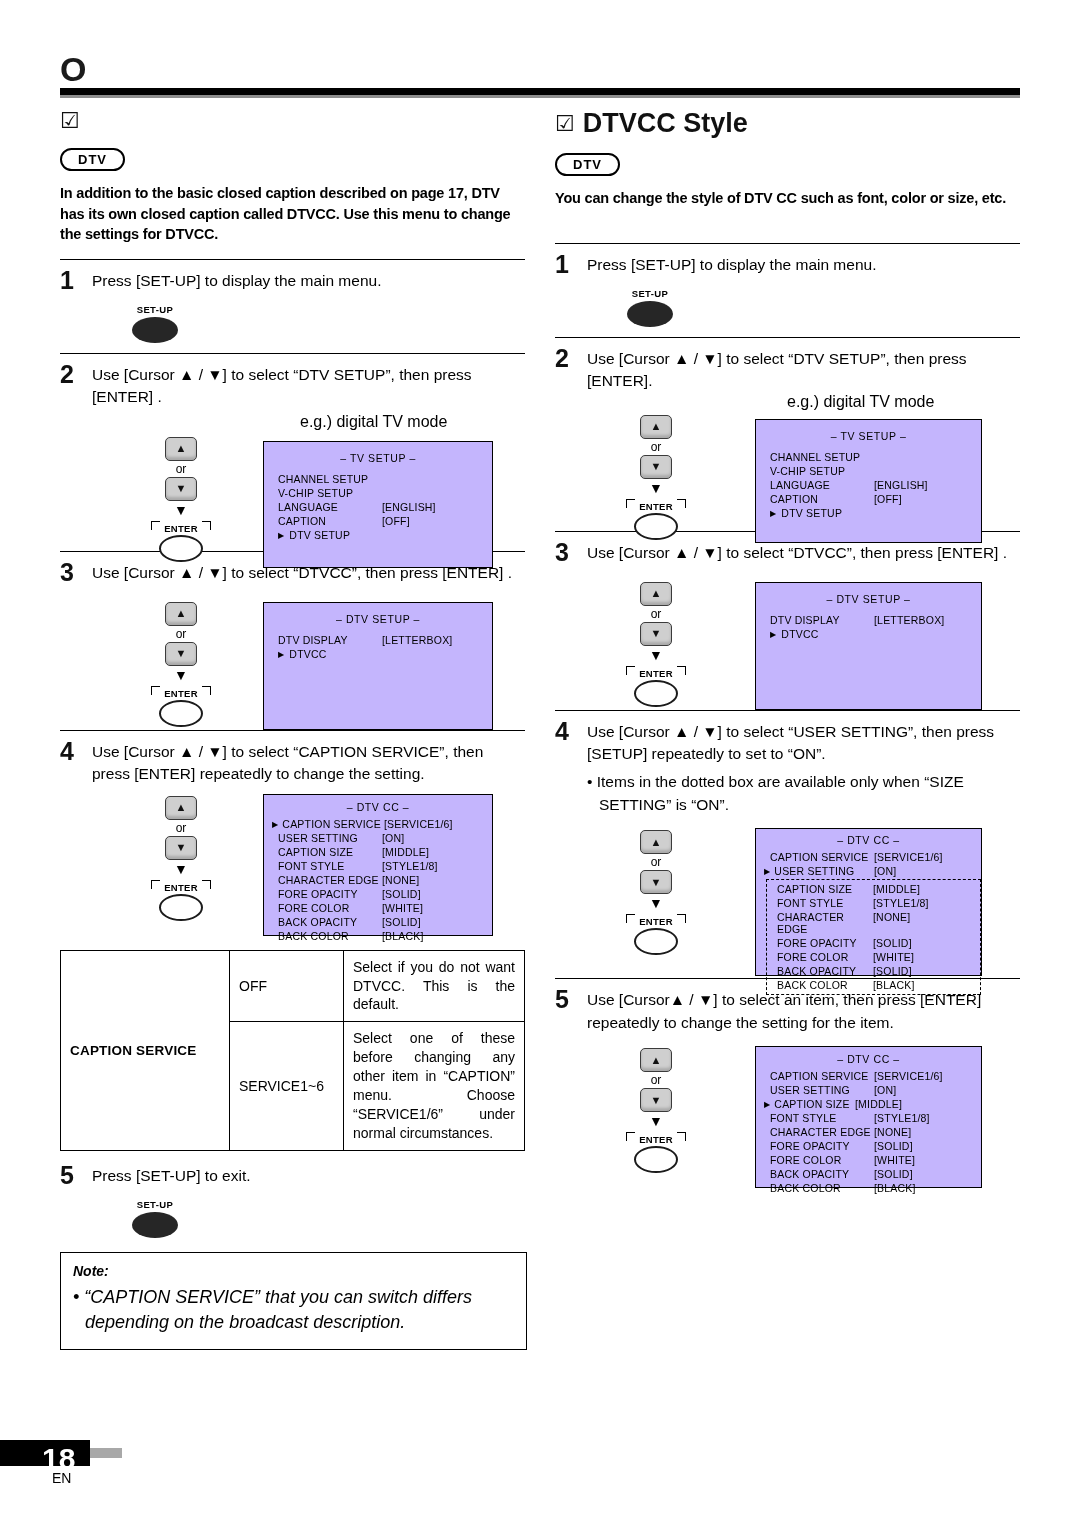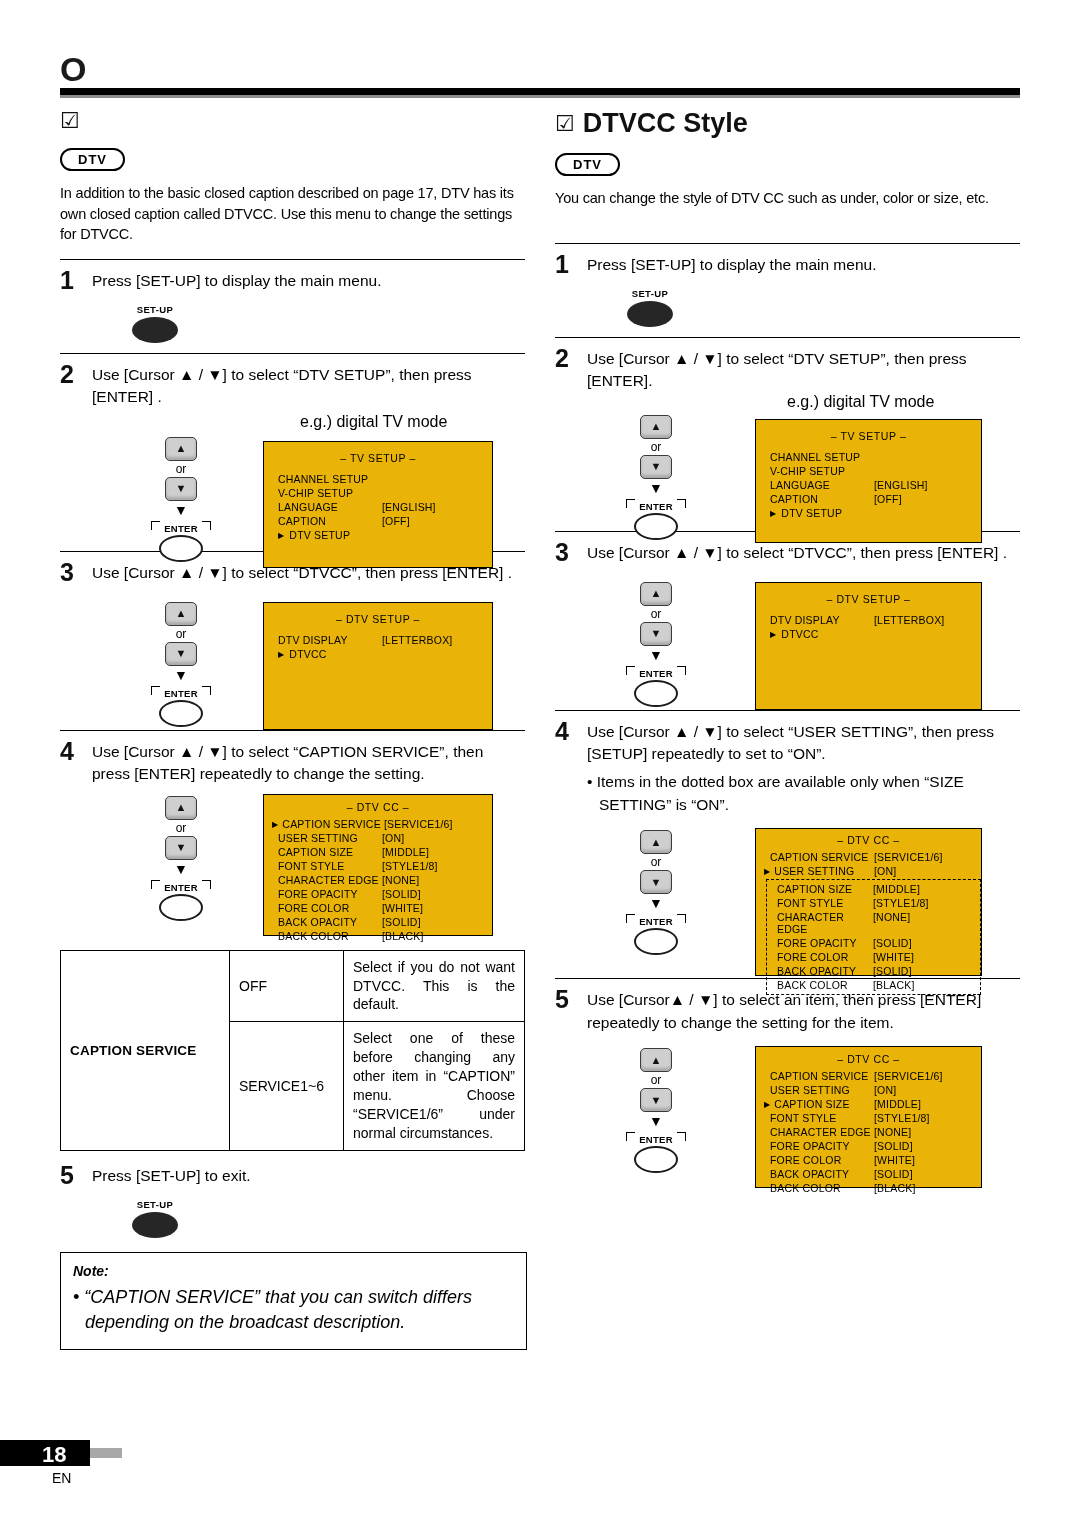--- a/index.html
+++ b/index.html
@@ -36,21 +36,21 @@
     font-size:27px;font-weight:bold;margin:0;padding:0 0 6px 0;color:#111;
     display:flex;align-items:center;
   }
   h2.sec .chk{font-size:22px;margin-right:8px;font-weight:normal;}
   .badge{
     display:inline-block;border:2px solid #000;border-radius:13px;
     background:#fff;color:#000;font-size:13px;font-weight:bold;
     padding:2px 16px;margin-top:8px;letter-spacing:1px;
   }
   .intro{
-    font-size:14.5px;font-weight:normal;line-height:1.42;margin-top:12px;letter-spacing:-0.2px;
+    font-size:14.5px;font-weight:bold;line-height:1.42;margin-top:12px;letter-spacing:-0.2px;
   }
   hr.div{border:0;border-top:1.6px solid #000;margin:14px 0 0 0;}
   hr.div.thin{border-top:1.3px solid #000;}
 
   .step{position:relative;padding-left:32px;margin-top:10px;min-height:26px;}
   .step .num{
     position:absolute;left:0;top:-4px;font-size:25px;font-weight:bold;color:#111;
   }
   .step .txt{font-size:15.5px;line-height:1.45;}
   .bullet{font-size:15.5px;line-height:1.45;margin-top:6px;padding-left:12px;text-indent:-12px;}
@@ -77,21 +77,21 @@
   .bracket:before,.bracket:after{
     content:"";position:absolute;top:0;width:8px;height:8px;border-top:1.5px solid #000;
   }
   .bracket:before{left:0;border-left:1.5px solid #000;}
   .bracket:after{right:0;border-right:1.5px solid #000;}
 
   .keyrow{display:flex;align-items:flex-start;margin-top:8px;}
 
   
   .tvbox{
-    border:1.6px solid #000;background:#eab308;position:relative;
+    border:1.6px solid #000;background:#c4b5fd;position:relative;
     font-size:10.5px;letter-spacing:.2px;
   }
   .tvbox .tvtitle{text-align:center;font-size:10.5px;margin:10px 0 9px 0;letter-spacing:.6px;}
   .tvbox .row{display:flex;margin:0 0 2px 14px;}
   .tvbox .row .lab{width:104px;}
   .tvbox .row .val{}
   .tvbox .arrowitem{margin-left:14px;}
   .tvbox .arrowitem:before{content:"\25B6";font-size:8px;margin-right:5px;position:relative;top:-1px;}
 
   .dotted{border:1.3px dashed #000;padding:3px 4px 3px 0;margin:2px 0 2px 10px;}
@@ -106,21 +106,21 @@
   table.capsvc td.desc{text-align:justify;line-height:1.35;}
 
   
   .notebox{border:1.6px solid #000;padding:10px 12px 14px 12px;margin-top:14px;width:441px;}
   .notebox .nt{font-size:14px;font-weight:bold;font-style:italic;margin-bottom:6px;}
   .notebox .ntxt{font-size:18px;font-style:italic;line-height:1.4;padding-left:12px;text-indent:-12px;}
 
   
   .footer{position:absolute;left:0;bottom:26px;width:1080px;height:60px;}
   .footer .bar{position:absolute;left:0;top:0;width:90px;height:26px;background:#000;}
-  .footer .pg{position:absolute;left:42px;top:2px;color:#fff;font-size:22px;font-weight:bold;}
+  .footer .pg{position:absolute;left:42px;top:2px;color:#fff;font-size:30px;font-weight:bold;}
   .footer .bar2{position:absolute;left:90px;top:8px;width:32px;height:10px;background:#a8a8a8;}
   .footer .en{position:absolute;left:52px;top:30px;font-size:14px;}
 </style>
 </head>
 <body>
 
 <div class="page-header">
   <div class="title">
     <span class="big">O</span>
   </div>
@@ -317,21 +317,21 @@
   </div>
 </div>
 
 <div class="col col-right">
 
   <h2 class="sec">
     <span class="chk">☑</span>
     <span>DTVCC Style</span>
   </h2>
   <div class="badge">DTV</div>
-  <div class="intro">You can change the style of DTV CC such as under, color or size, etc.</div>
+  <div class="intro">You can change the style of DTV CC such as font, color or size, etc.</div>
   <hr class="div" style="margin-top:34px;">
 
   
   <div class="step">
     <div class="num">1</div>
     <div class="txt">Press [SET-UP] to display the main menu.</div>
   </div>
   <div class="keyrow" style="margin-left:52px;">
     <div class="keycol">
       <div class="keylabel">SET-UP</div>
@@ -504,21 +504,21 @@
       <div class="tvtitle" style="margin:6px 0 5px 0;">– DTV CC –</div>
       <div class="row">
           <div class="lab">CAPTION SERVICE</div>
           <div class="val">[SERVICE1/6]</div>
         </div>
       <div class="row">
           <div class="lab">USER SETTING</div>
           <div class="val">[ON]</div>
         </div>
       <div class="row" style="margin-left:8px;">
-        <div class="lab" style="width:110px;"><span style="font-size:8px;position:relative;top:-1px;margin-right:4px;">▶</span><span>CAPTION SIZE</span></div>
+        <div class="lab" style="width:91px;"><span style="font-size:8px;position:relative;top:-1px;margin-right:4px;">▶</span><span>CAPTION SIZE</span></div>
         <div class="val">[MIDDLE]</div>
       </div>
       <div class="row">
           <div class="lab">FONT STYLE</div>
           <div class="val">[STYLE1/8]</div>
         </div>
       <div class="row">
           <div class="lab">CHARACTER EDGE</div>
           <div class="val">[NONE]</div>
         </div>

